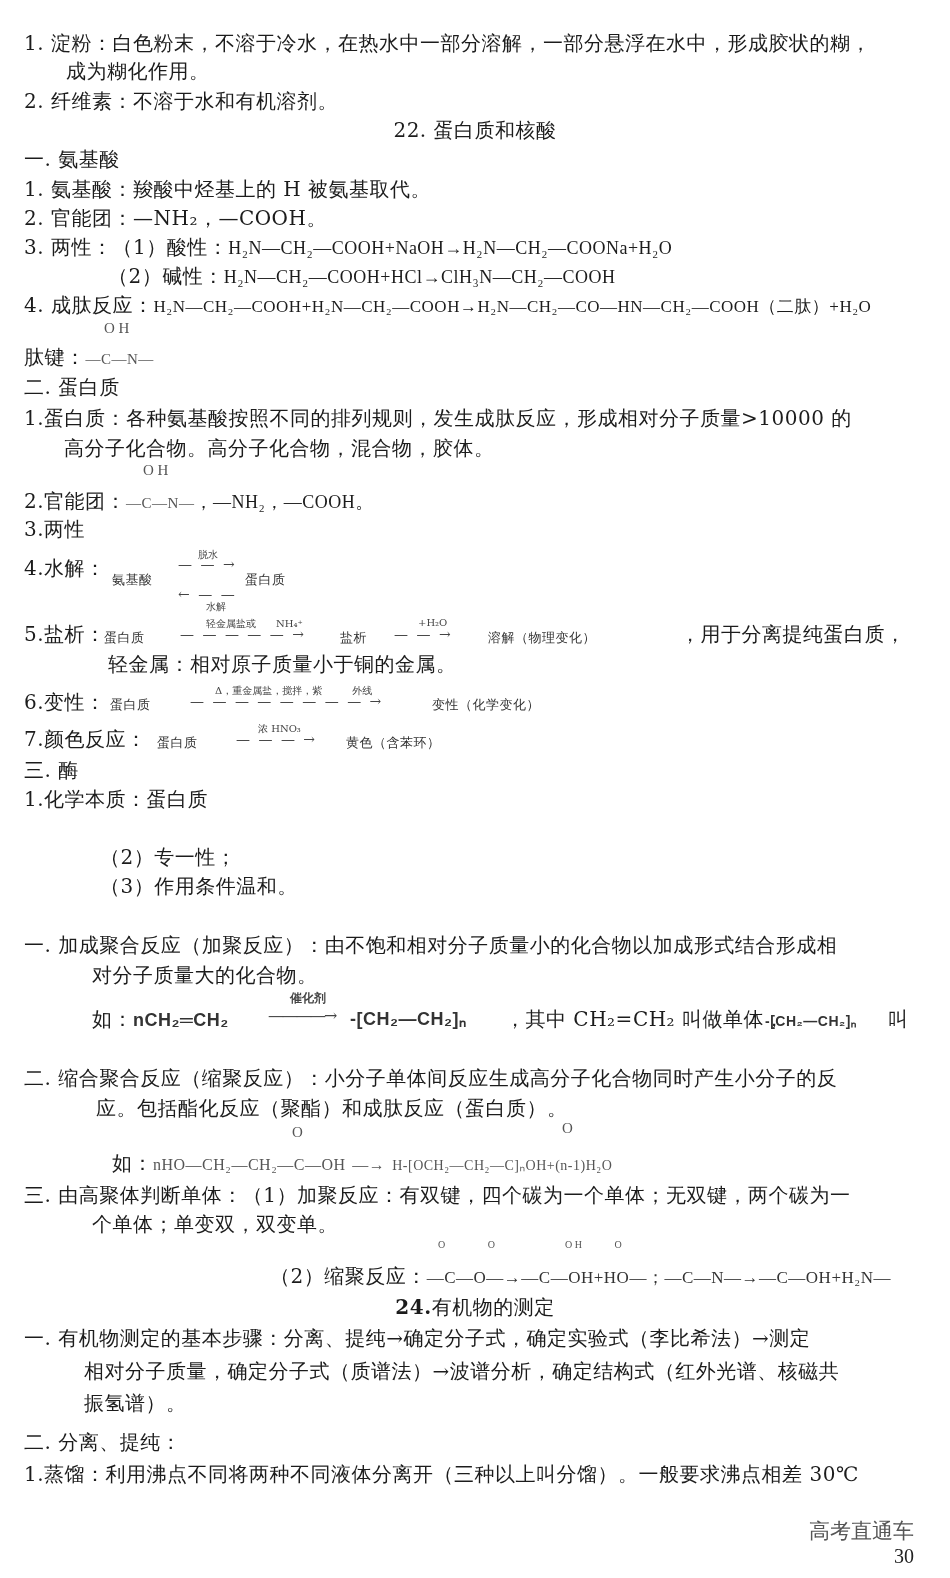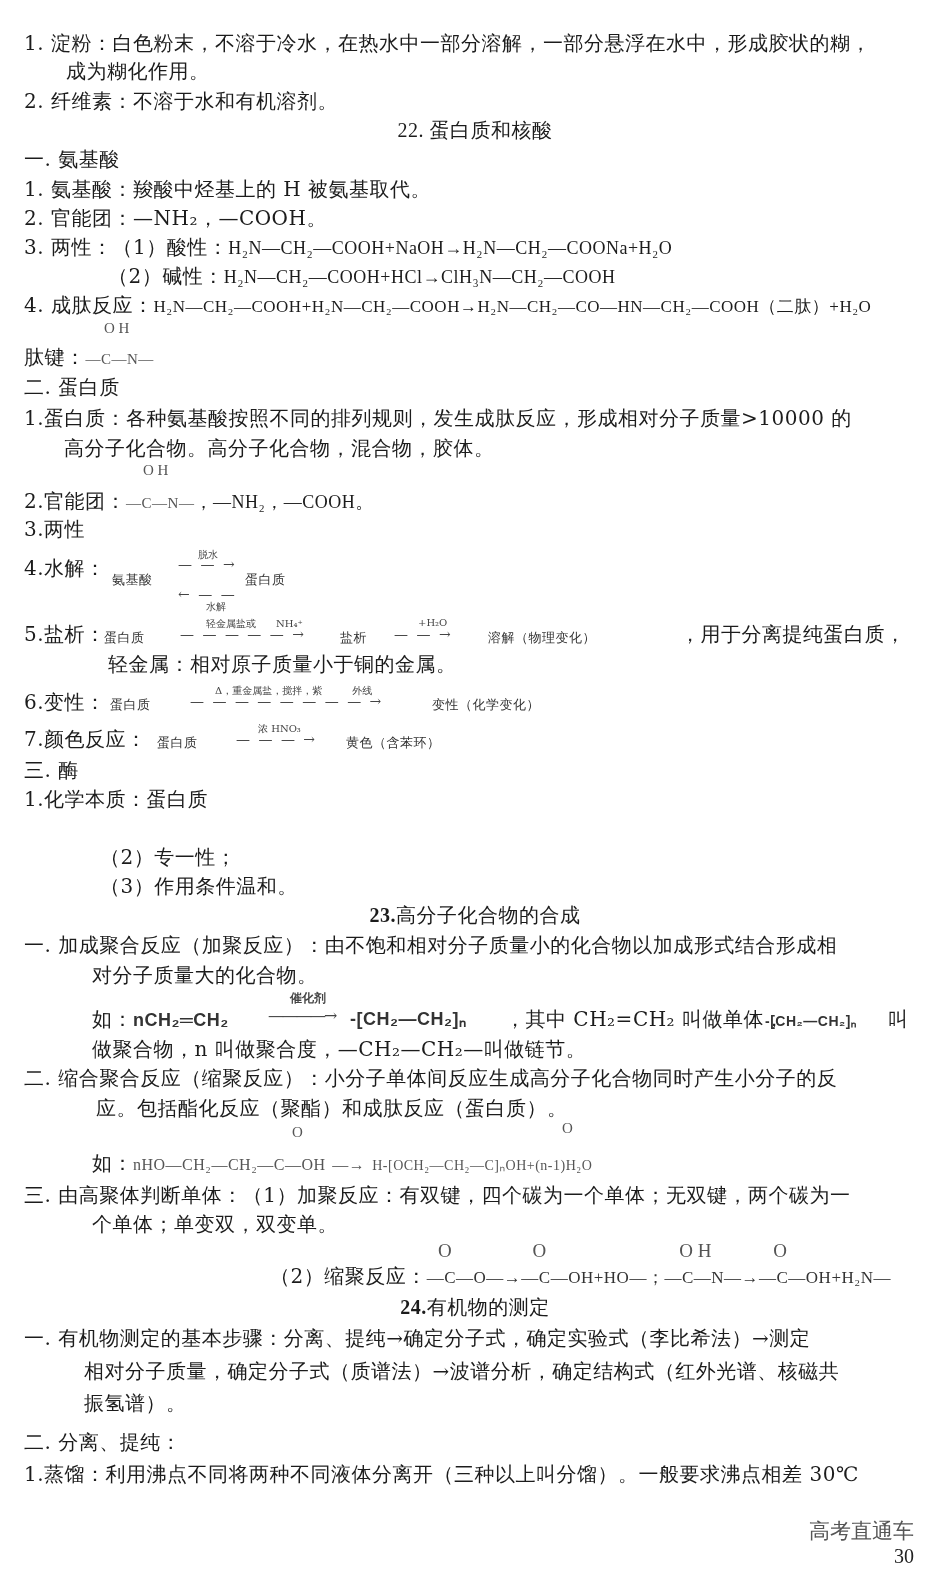--- a/index.html
+++ b/index.html
@@ -7,21 +7,21 @@
     width: 950px; height: 1578px; position: relative; overflow: hidden;
     font-family: "DejaVu Serif", "Liberation Serif", serif;
     color: #1c1c1c;
   }
   .page { position: absolute; left: 0; top: 0; width: 950px; height: 1578px; }
   .ln {
     position: absolute; left: 24px; white-space: nowrap;
     font-size: 20px; line-height: 26px; letter-spacing: 0.5px;
   }
   .ind1 { left: 64px; }
-  .center { left: 0; width: 950px; text-align: center; font-family: Liberation Serif, serif; }
+  .center { left: 0; width: 950px; text-align: center; }
   .bold { font-weight: bold; }
   .small { font-size: 13px; color: #333; }
   .chem { font-family: "Liberation Serif", serif; font-size: 18px; text-align: center; }
   .img-chem { font-family: "Liberation Sans", sans-serif; font-weight: bold; color: #333; }
   .arrow-label { position: absolute; font-size: 10px; color: #444; white-space: nowrap; }
   .dashes { position: absolute; font-size: 14px; color: #444; letter-spacing: 2px; white-space: nowrap; }
   .struct { position: absolute; font-size: 15px; color: #555; font-family: "Liberation Serif", serif; white-space: nowrap; }
   .footer-brand {
     position: absolute; right: 36px; top: 1517px;
     font-family: "DejaVu Sans", sans-serif; font-size: 21px; color: #555;
@@ -96,47 +96,43 @@
   <div class="ln small" style="top:730px; left:157px">蛋白质</div>
   <div class="arrow-label" style="left:258px; top:722px">浓 HNO₃</div>
   <div class="dashes" style="left:236px; top:731px">— — — →</div>
   <div class="ln small" style="top:730px; left:346px">黄色（含苯环）</div>
 
   <div class="ln" style="top:757px">三. 酶</div>
   <div class="ln" style="top:786px">1.化学本质：蛋白质</div>
   <div class="ln" style="top:844px; left:100px">（2）专一性；</div>
   <div class="ln" style="top:873px; left:100px">（3）作用条件温和。</div>
 
-  <div class="ln center" style="top:902px">
-    <span class="bold">23.</span><span>高分子化合物的合成</span>
-  </div>
   <div class="ln" style="top:932px">一. 加成聚合反应（加聚反应）：由不饱和相对分子质量小的化合物以加成形式结合形成相</div>
   <div class="ln" style="top:962px; left:92px">对分子质量大的化合物。</div>
   <div class="ln" style="top:1006px; left:92px">
     <span>如：</span><span class="img-chem" style="font-size:18px">nCH₂═CH₂</span>
   </div>
   <div class="arrow-label img-chem" style="left:290px; top:990px; font-size:12px">催化剂</div>
   <div class="dashes" style="left:268px; top:1006px; font-size:16px; letter-spacing:-2px">————→</div>
   <div class="ln img-chem" style="top:1006px; left:350px; font-size:18px">-[CH₂—CH₂]ₙ</div>
   <div class="ln" style="top:1006px; left:505px">，其中 CH₂=CH₂ 叫做单体，</div>
   <div class="ln img-chem" style="top:1008px; left:765px; font-size:14px">-[CH₂—CH₂]ₙ</div>
   <div class="ln" style="top:1006px; left:888px">叫</div>
-  <div class="ln" style="top:1036px; left:92px">做聚合物，n 叫做聚合度，—CH₂—CH₂—叫做链节。</div>
 
   <div class="ln" style="top:1065px">二. 缩合聚合反应（缩聚反应）：小分子单体间反应生成高分子化合物同时产生小分子的反</div>
   <div class="ln" style="top:1095px; left:96px">应。包括酯化反应（聚酯）和成肽反应（蛋白质）。</div>
   <div class="struct" style="left:292px; top:1124px">O</div>
   <div class="struct" style="left:562px; top:1120px">O</div>
-  <div class="ln" style="top:1150px; left:92px">
+  <div class="ln" style="top:1150px; left:112px">
     <span>如：</span><span class="struct" style="position:static; font-size:16px">nHO—CH₂—CH₂—C—OH</span> <span class="struct" style="position:static; font-size:16px">—→</span> <span class="struct" style="position:static; font-size:14px">H-[OCH₂—CH₂—C]ₙOH+(n-1)H₂O</span>
   </div>
 
   <div class="ln" style="top:1182px">三. 由高聚体判断单体：（1）加聚反应：有双键，四个碳为一个单体；无双键，两个碳为一</div>
   <div class="ln" style="top:1211px; left:92px">个单体；单变双，双变单。</div>
-  <div class="struct" style="left:438px; top:1238px; font-size:19px">O　　　　 O　　　　　　　O H　　　 O</div>
+  <div class="struct" style="left:438px; top:1238px; font-size:10px">O　　　　 O　　　　　　　O H　　　 O</div>
   <div class="ln" style="top:1263px; left:270px">
     <span>（2）缩聚反应：</span><span class="chem" style="font-size:17px; color:#333">—C—O—→—C—OH+HO—；—C—N—→—C—OH+H₂N—</span>
   </div>
 
   <div class="ln center" style="top:1294px">
     <span class="bold">24.</span><span>有机物的测定</span>
   </div>
   <div class="ln" style="top:1325px">一. 有机物测定的基本步骤：分离、提纯→确定分子式，确定实验式（李比希法）→测定</div>
   <div class="ln" style="top:1358px; left:84px">相对分子质量，确定分子式（质谱法）→波谱分析，确定结构式（红外光谱、核磁共</div>
   <div class="ln" style="top:1390px; left:84px">振氢谱）。</div>

